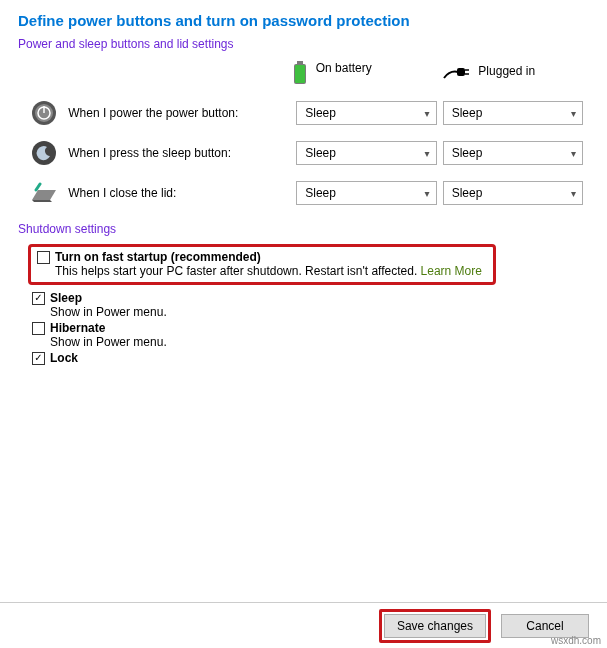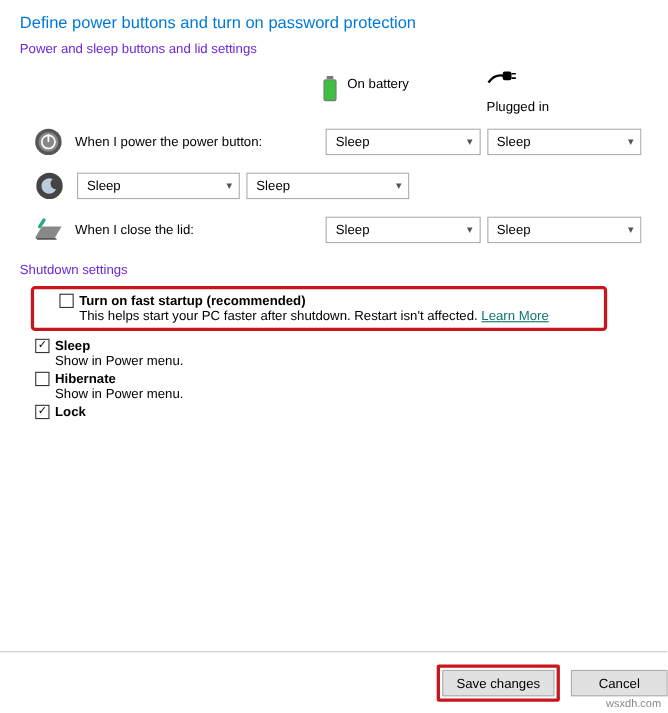--- a/index.html
+++ b/index.html
@@ -12,21 +12,21 @@
     width: 607px;
     height: 648px;
     position: relative;
   }
   .content {
     padding: 8px 18px 0 18px;
   }
   .heading {
     font-size: 15px;
     color: #0078d7;
-    font-weight: 400;
+    font-weight: 700;
     margin: 4px 0 8px 0;
   }
   .desc {
     color: #000;
     margin-bottom: 14px;
     line-height: 1.4;
   }
   .section-label {
     margin-bottom: 8px;
     color: #6d28d9;
@@ -37,21 +37,21 @@
     margin-bottom: 10px;
     margin-top: 10px;
   }
   .columns-header .spacer { width: 280px; }
   .col-head {
     width: 150px;
     display: flex;
     align-items: flex-start;
     gap: 8px;
   }
-  .col-head + .col-head { margin-left: 4px; flex-direction: column; }
+  .col-head + .col-head { margin-left: 4px; }
   .row {
     display: flex;
     align-items: center;
     margin-bottom: 10px;
   }
   .row-icon {
     width: 30px;
     height: 30px;
     margin-right: 10px;
     display: flex;
@@ -71,23 +71,23 @@
     padding: 0 6px 0 8px;
     font-size: 12px;
     cursor: default;
     margin-right: 6px;
   }
   .chev { font-size: 10px; color: #555; }
   .shutdown-section { margin-top: 14px; }
   .highlight-box {
     border: 3px solid #c8171c;
     border-radius: 4px;
-    padding: 3px 6px 4px 23px;
+    padding: 3px 6px 4px 6px;
     margin: 4px 0 6px 10px;
-    width: 524px;
+    width: 468px;
   }
   .chk-item {
     margin: 2px 0 2px 14px;
   }
   .chk-line {
     display: flex;
     align-items: center;
     gap: 5px;
   }
   .chk {
@@ -98,29 +98,30 @@
     justify-content: center;
     font-size: 10px;
     line-height: 1;
   }
   .chk.checked::after { content: "✓"; color: #000; }
   .chk-label { font-weight: 700; }
   .chk-sub {
     margin-left: 18px;
     color: #000;
   }
-  .learn-link { color: #0f766e; text-decoration: underline; cursor: pointer; }
+  .learn-link { color: #4d7c0f; cursor: pointer; }
   .footer {
     position: absolute;
     bottom: 0; left: 0; right: 0;
     border-top: 1px solid #ccc;
-    height: 56px;
+    height: 46px;
     display: flex;
     align-items: center;
     justify-content: flex-end;
+    padding-right: 18px;
     gap: 10px;
     background: #fff;
   }
   .btn {
     min-width: 88px;
     height: 24px;
     border: 1px solid #adadad;
     background: #e1e1e1;
     font-size: 12px;
     display: inline-flex;
@@ -196,20 +197,21 @@
     </div>
   </div>
 
   <div class="row">
     <div class="row-icon">
       <svg width="26" height="26" viewBox="0 0 26 26">
         <circle cx="13" cy="13" r="12" fill="#444"></circle>
         <path d="M16 7 A7 7 0 1 0 19 16 A5 5 0 0 1 16 7" fill="#bcd"></path>
       </svg>
     </div>
+    <div class="row-label">When I press the sleep button:</div>
     <div class="dropdown">
       <span>Sleep</span>
         <span class="chev">▾</span>
     </div>
     <div class="dropdown">
       <span>Sleep</span>
         <span class="chev">▾</span>
     </div>
   </div>
 

